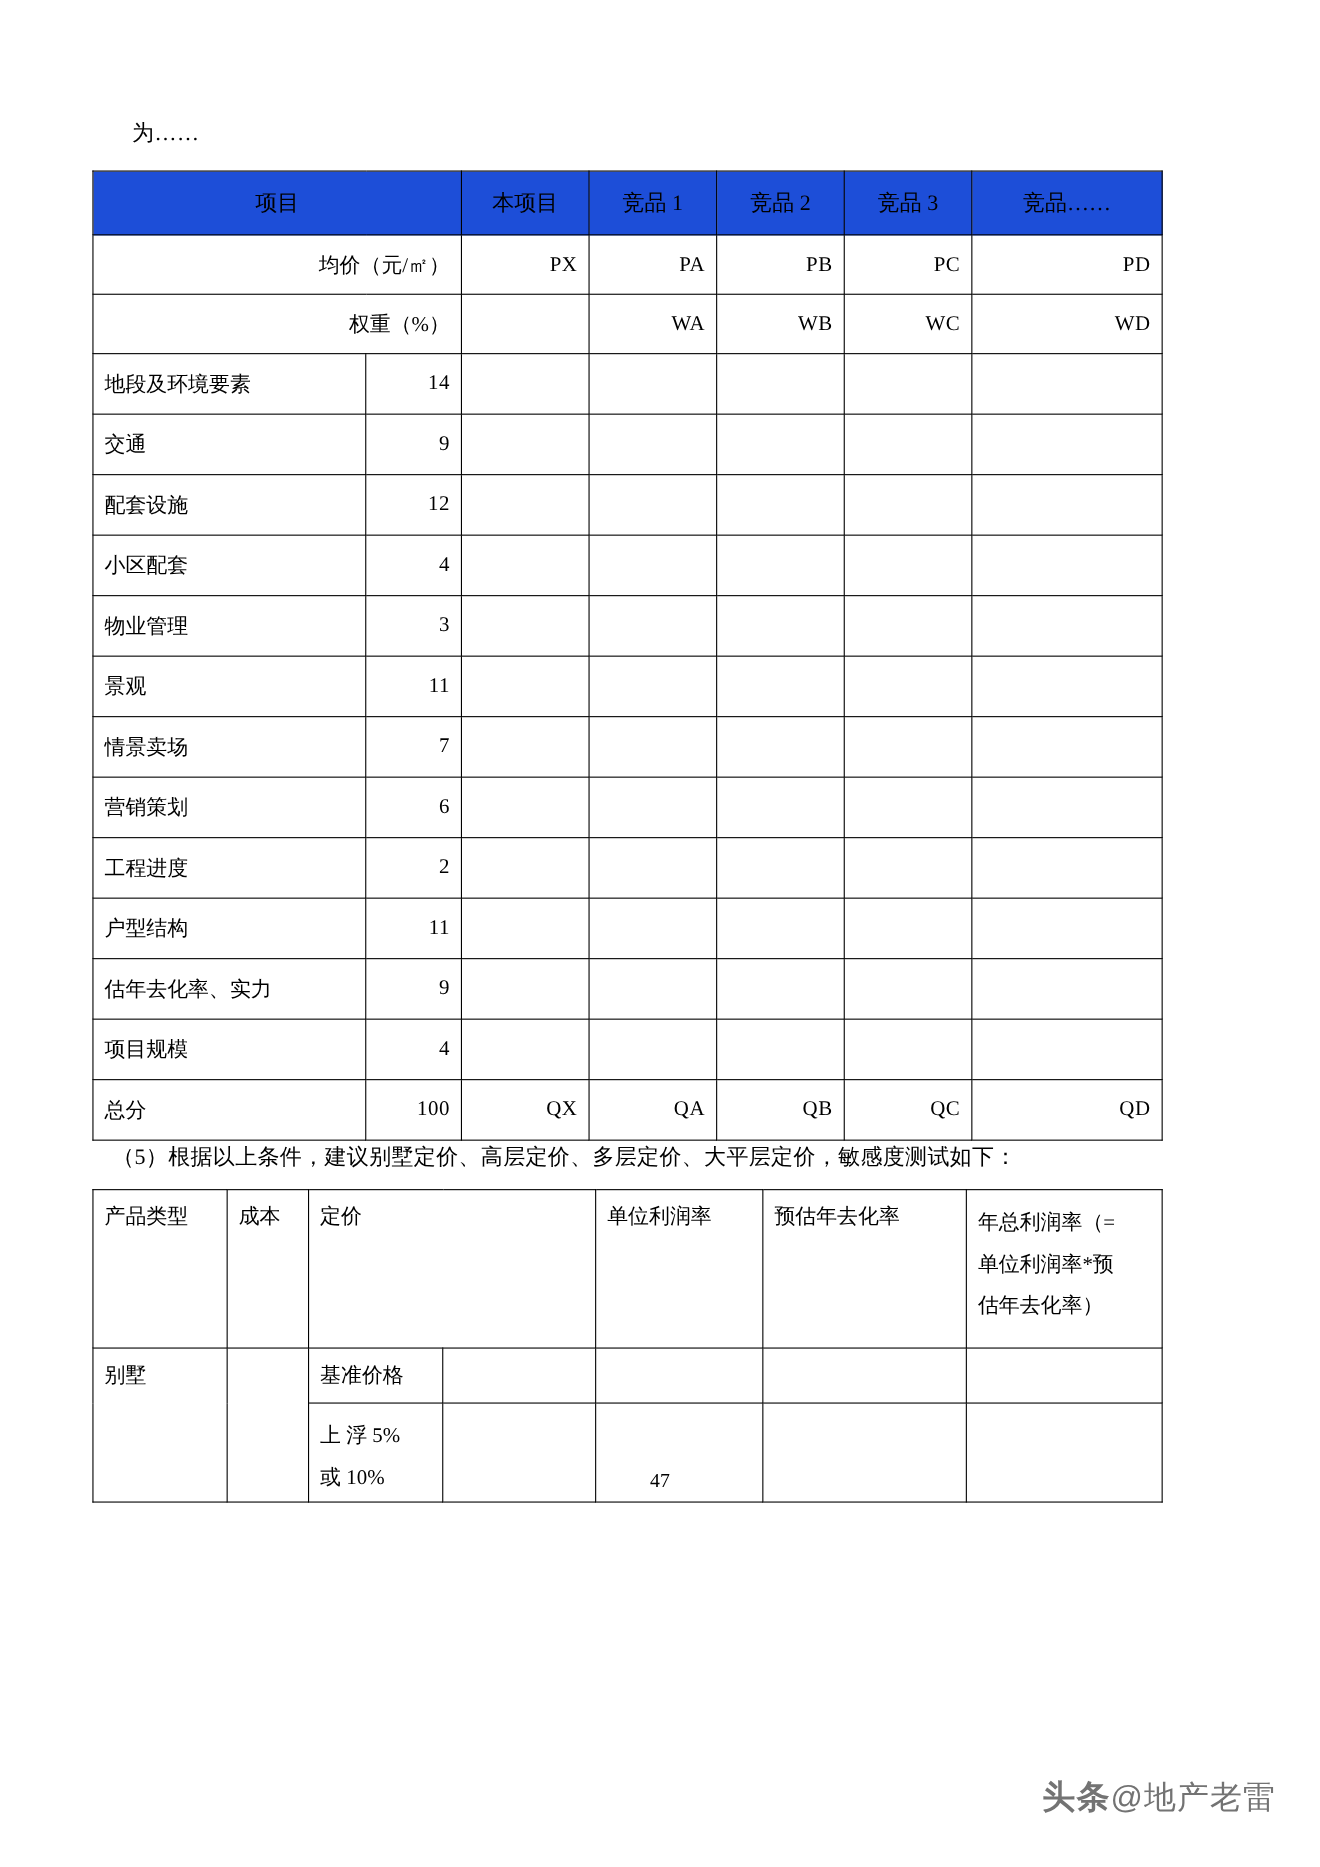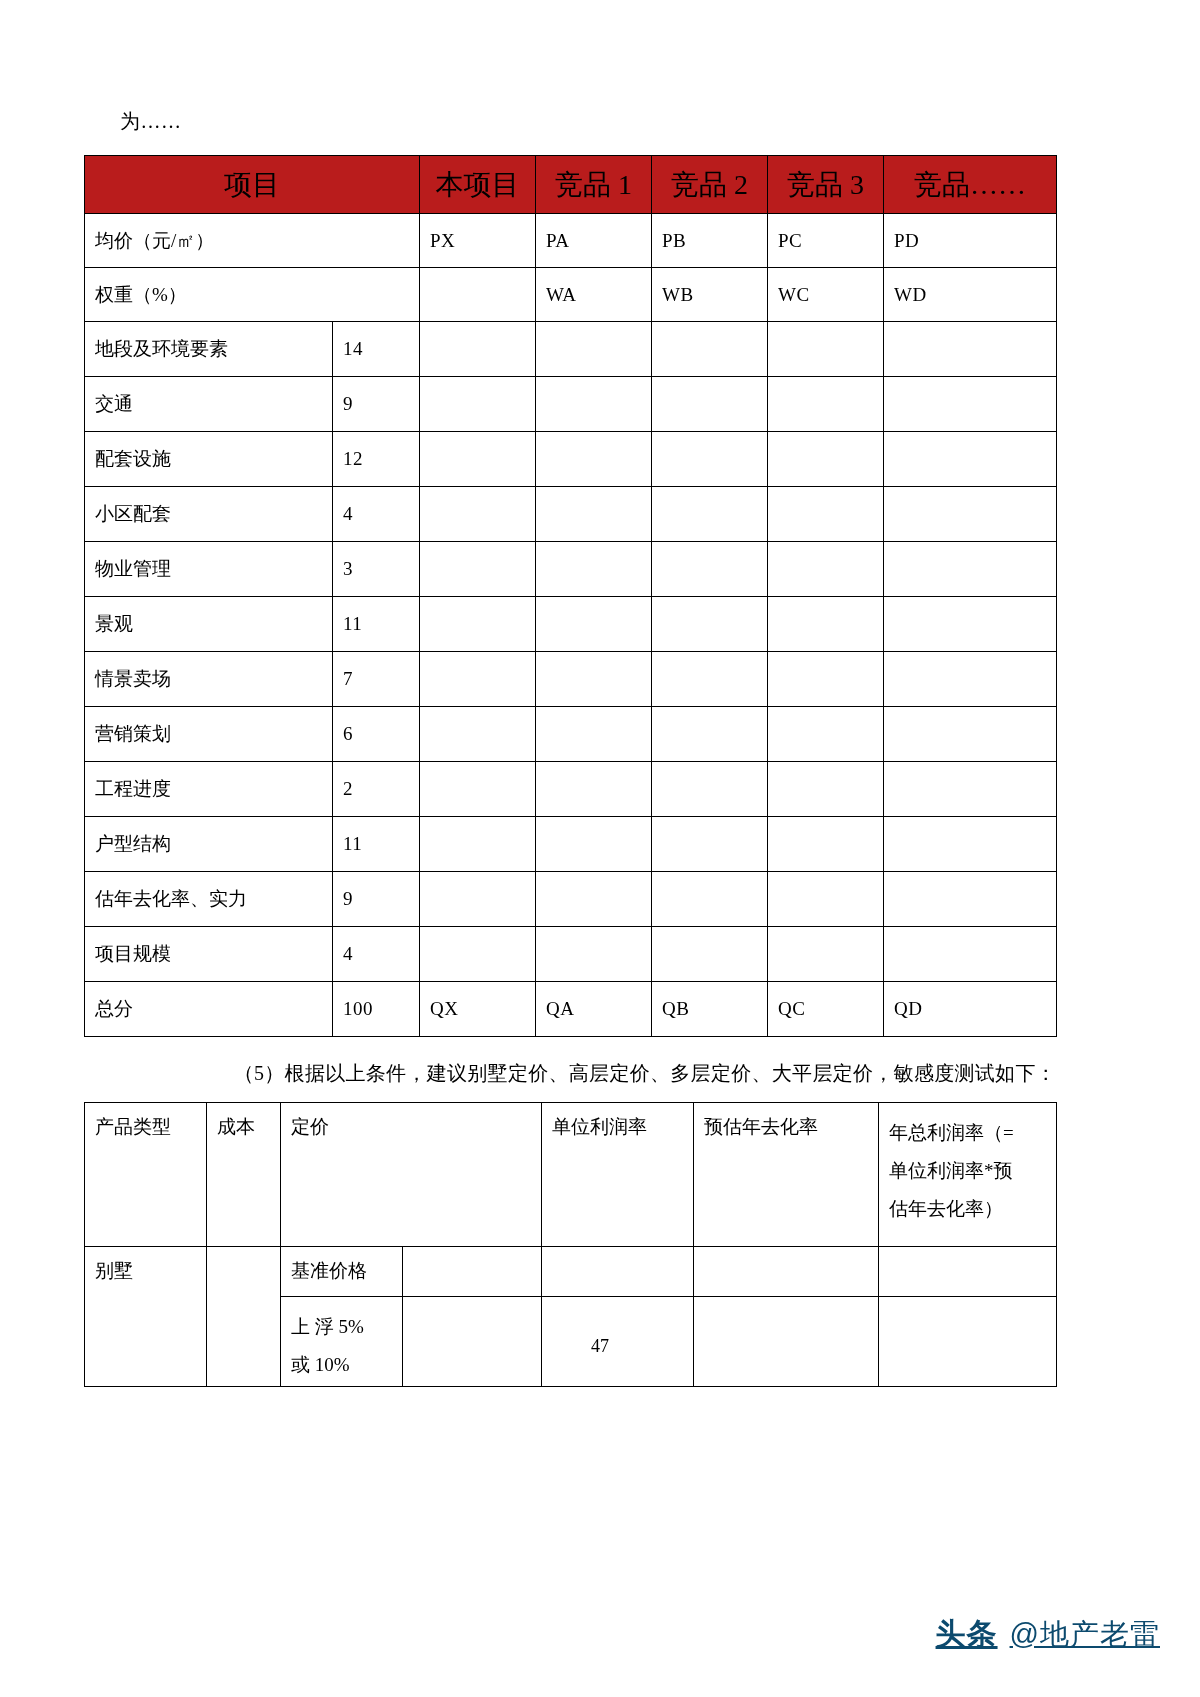--- a/index.html
+++ b/index.html
@@ -50,28 +50,28 @@
     font-size: 19px;
     padding: 0 10px;
     vertical-align: middle;
   }
 
   
   #table-compare {
     margin-top: 21px;
   }
   #table-compare .hdr td {
-    background: #b91c1c;
+    background: #1d4ed8;
     text-align: center;
     height: 57px;
-    font-size: 28px;
+    font-size: 20px;
     font-weight: normal;
   }
   #table-compare td.c-center {
-    text-align: left;
+    text-align: right;
   }
   #table-compare td.c-left {
     text-align: left;
   }
   #table-compare tr.data-row td {
     height: 54px;
   }
   #table-compare tr.price-row td,
   #table-compare tr.weight-row td {
     height: 53px;
@@ -87,24 +87,22 @@
   .col-wt     { width: 87px; }
   .col-self   { width: 116px; }
   .col-c1     { width: 116px; }
   .col-c2     { width: 116px; }
   .col-c3     { width: 116px; }
   .col-c4     { width: 173px; }
 
   .para-5 {
     font-size: 20px;
     line-height: 30px;
-    margin-top: 21px;
     margin-left: 18px;
     letter-spacing: 0.3px;
-    text-align: right;
   }
 
   
   #table-price {
     margin-top: 14px;
   }
   #table-price td {
     font-size: 19px;
     vertical-align: top;
     padding: 11px 10px 0 10px;
@@ -130,25 +128,23 @@
     text-align: center;
     font-size: 18px;
   }
 
   .watermark {
     position: absolute;
     right: 40px;
     bottom: 42px;
     display: flex;
     align-items: center;
-    gap: 12px;
     font-size: 30px;
-    color: #0c4a6e;
+    color: #737373;
     letter-spacing: 1px;
-    text-decoration: underline;
   }
   .wm-logo {
     font-size: 30px;
     font-weight: bold;
     font-family: "Liberation Sans", "DejaVu Sans", sans-serif;
   }
   .wm-text {
     font-size: 29px;
     font-family: "Liberation Sans", "DejaVu Sans", sans-serif;
   }

